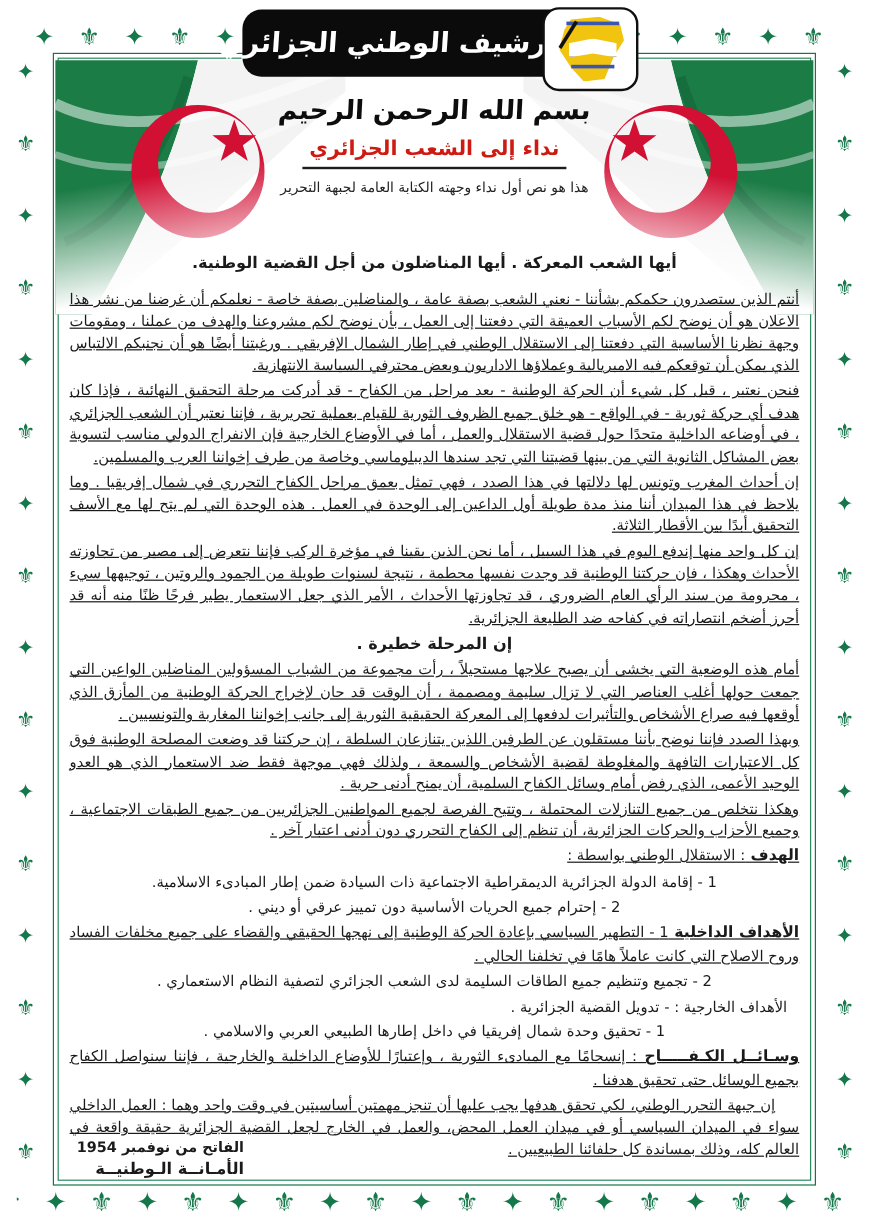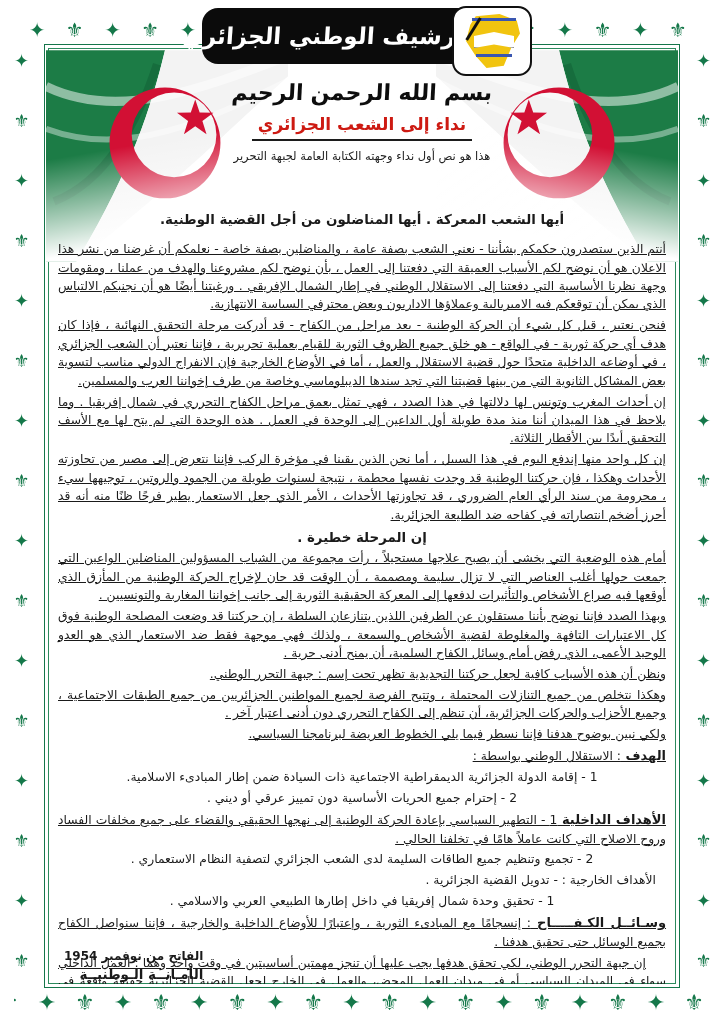--- a/index.html
+++ b/index.html
@@ -134,23 +134,21 @@
 
 <div class="body-text" id="body-text">
     <div class="para p-opening">أيها الشعب المعركة . أيها المناضلون من أجل القضية الوطنية.</div>
     <div class="para p-j">أنتم الذين ستصدرون حكمكم بشأننا - نعني الشعب بصفة عامة ، والمناضلين بصفة خاصة - نعلمكم أن غرضنا من نشر هذا الاعلان هو أن نوضح لكم الأسباب العميقة التي دفعتنا إلى العمل ، بأن نوضح لكم مشروعنا والهدف من عملنا ، ومقومات وجهة نظرنا الأساسية التي دفعتنا إلى الاستقلال الوطني في إطار الشمال الإفريقي . ورغبتنا أيضًا هو أن نجنبكم الالتباس الذي يمكن أن توقعكم فيه الامبريالية وعملاؤها الاداريون وبعض محترفي السياسة الانتهازية.</div>
     <div class="para p-j">فنحن نعتبر ، قبل كل شيء أن الحركة الوطنية - بعد مراحل من الكفاح - قد أدركت مرحلة التحقيق النهائية ، فإذا كان هدف أي حركة ثورية - في الواقع - هو خلق جميع الظروف الثورية للقيام بعملية تحريرية ، فإننا نعتبر أن الشعب الجزائري ، في أوضاعه الداخلية متحدًا حول قضية الاستقلال والعمل ، أما في الأوضاع الخارجية فإن الانفراج الدولي مناسب لتسوية بعض المشاكل الثانوية التي من بينها قضيتنا التي تجد سندها الديبلوماسي وخاصة من طرف إخواننا العرب والمسلمين.</div>
     <div class="para p-j">إن أحداث المغرب وتونس لها دلالتها في هذا الصدد ، فهي تمثل بعمق مراحل الكفاح التحرري في شمال إفريقيا . وما يلاحظ في هذا الميدان أننا منذ مدة طويلة أول الداعين إلى الوحدة في العمل . هذه الوحدة التي لم يتح لها مع الأسف التحقيق أبدًا بين الأقطار الثلاثة.</div>
     <div class="para p-j">إن كل واحد منها إندفع اليوم في هذا السبيل ، أما نحن الذين بقينا في مؤخرة الركب فإننا نتعرض إلى مصير من تجاوزته الأحداث وهكذا ، فإن حركتنا الوطنية قد وجدت نفسها محطمة ، نتيجة لسنوات طويلة من الجمود والروتين ، توجيهها سيء ، محرومة من سند الرأي العام الضروري ، قد تجاوزتها الأحداث ، الأمر الذي جعل الاستعمار يطير فرحًا ظنًا منه أنه قد أحرز أضخم انتصاراته في كفاحه ضد الطليعة الجزائرية.</div>
     <div class="para p-h">إن المرحلة خطيرة .</div>
     <div class="para p-j">أمام هذه الوضعية التي يخشى أن يصبح علاجها مستحيلاً ، رأت مجموعة من الشباب المسؤولين المناضلين الواعين التي جمعت حولها أغلب العناصر التي لا تزال سليمة ومصممة ، أن الوقت قد حان لإخراج الحركة الوطنية من المأزق الذي أوقعها فيه صراع الأشخاص والتأثيرات لدفعها إلى المعركة الحقيقية الثورية إلى جانب إخواننا المغاربة والتونسيين .</div>
     <div class="para p-j">وبهذا الصدد فإننا نوضح بأننا مستقلون عن الطرفين اللذين يتنازعان السلطة ، إن حركتنا قد وضعت المصلحة الوطنية فوق كل الاعتبارات التافهة والمغلوطة لقضية الأشخاص والسمعة ، ولذلك فهي موجهة فقط ضد الاستعمار الذي هو العدو الوحيد الأعمى، الذي رفض أمام وسائل الكفاح السلمية، أن يمنح أدنى حرية .</div>
-    <div class="para p-j">ونظن أن هذه الأسباب كافية لجعل حركتنا التجديدية تظهر تحت إسم : جبهة التحرر الوطني.</div>
     <div class="para p-j">وهكذا نتخلص من جميع التنازلات المحتملة ، وتتيح الفرصة لجميع المواطنين الجزائريين من جميع الطبقات الاجتماعية ، وجميع الأحزاب والحركات الجزائرية، أن تنظم إلى الكفاح التحرري دون أدنى اعتبار آخر .</div>
-    <div class="para p-j">ولكي نبين بوضوح هدفنا فإننا نسطر فيما يلي الخطوط العريضة لبرنامجنا السياسي.</div>
     <div class="para p-j"><b>الهدف </b>: الاستقلال الوطني بواسطة :</div>
     <div class="para p-c">1 - إقامة الدولة الجزائرية الديمقراطية الاجتماعية ذات السيادة ضمن إطار المبادىء الاسلامية.</div>
     <div class="para p-c">2 - إحترام جميع الحريات الأساسية دون تمييز عرقي أو ديني .</div>
     <div class="para p-j"><b>الأهداف الداخلية </b>1 - التطهير السياسي بإعادة الحركة الوطنية إلى نهجها الحقيقي والقضاء على جميع مخلفات الفساد وروح الاصلاح التي كانت عاملاً هامًا في تخلفنا الحالي .</div>
     <div class="para p-c">2 - تجميع وتنظيم جميع الطاقات السليمة لدى الشعب الجزائري لتصفية النظام الاستعماري .</div>
     <div class="para p-r">الأهداف الخارجية : - تدويل القضية الجزائرية .</div>
     <div class="para p-c">1 - تحقيق وحدة شمال إفريقيا في داخل إطارها الطبيعي العربي والاسلامي .</div>
     <div class="para p-j"><b>وسـائــل الكـفـــــاح </b>: إنسجامًا مع المبادىء الثورية ، وإعتبارًا للأوضاع الداخلية والخارجية ، فإننا سنواصل الكفاح بجميع الوسائل حتى تحقيق هدفنا .</div>
     <div class="para p-j p-ti">إن جبهة التحرر الوطني، لكي تحقق هدفها يجب عليها أن تنجز مهمتين أساسيتين في وقت واحد وهما : العمل الداخلي سواء في الميدان السياسي أو في ميدان العمل المحض، والعمل في الخارج لجعل القضية الجزائرية حقيقة واقعة في العالم كله، وذلك بمساندة كل حلفائنا الطبيعيين .</div>
   </div>

